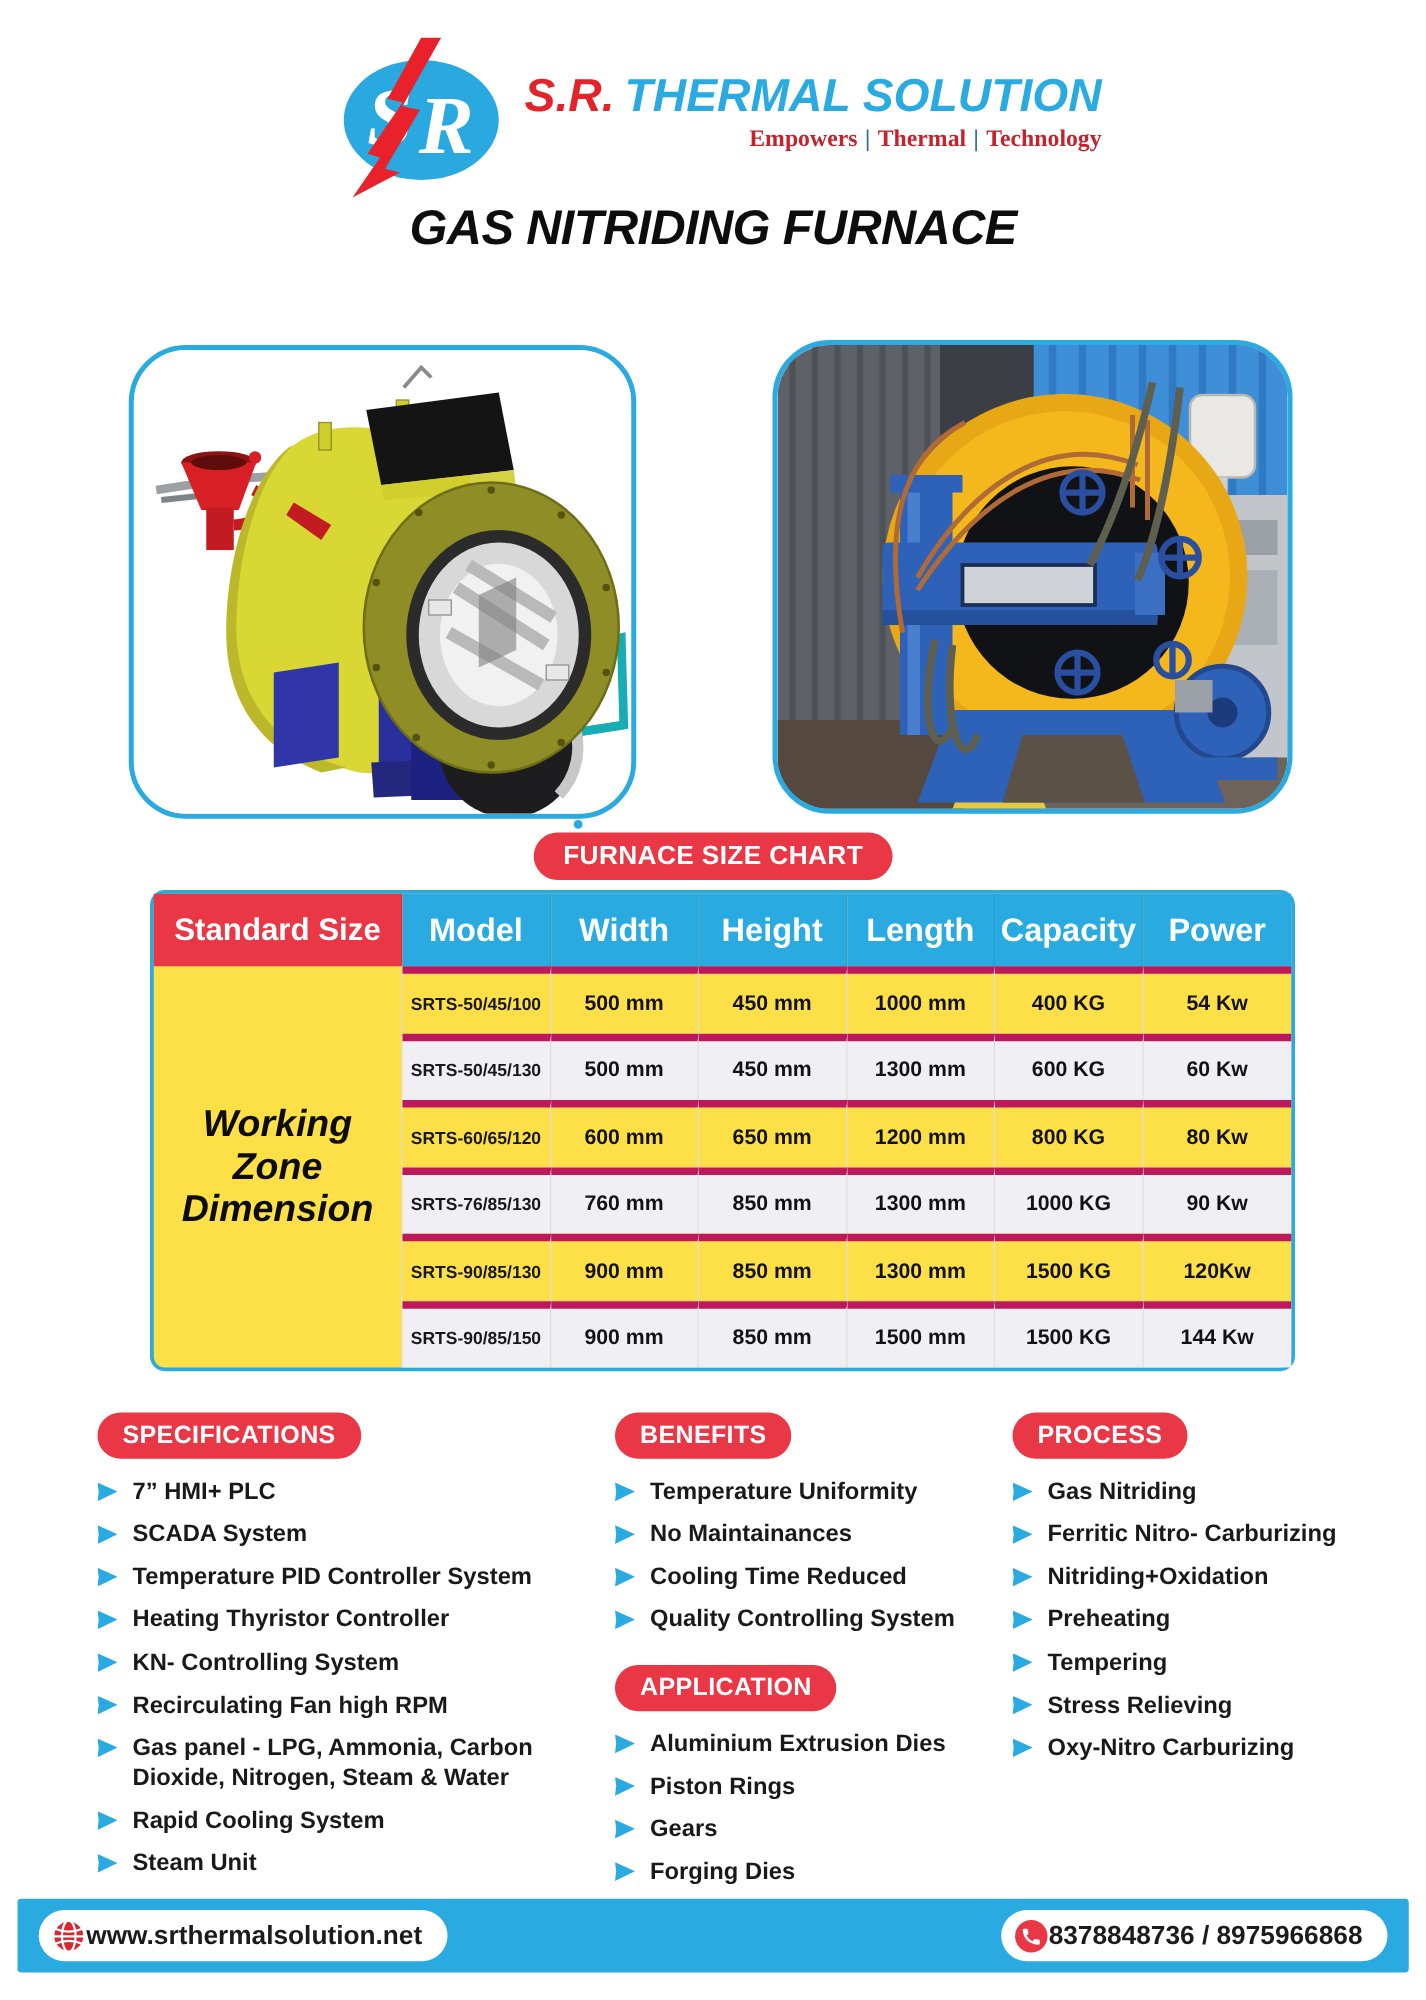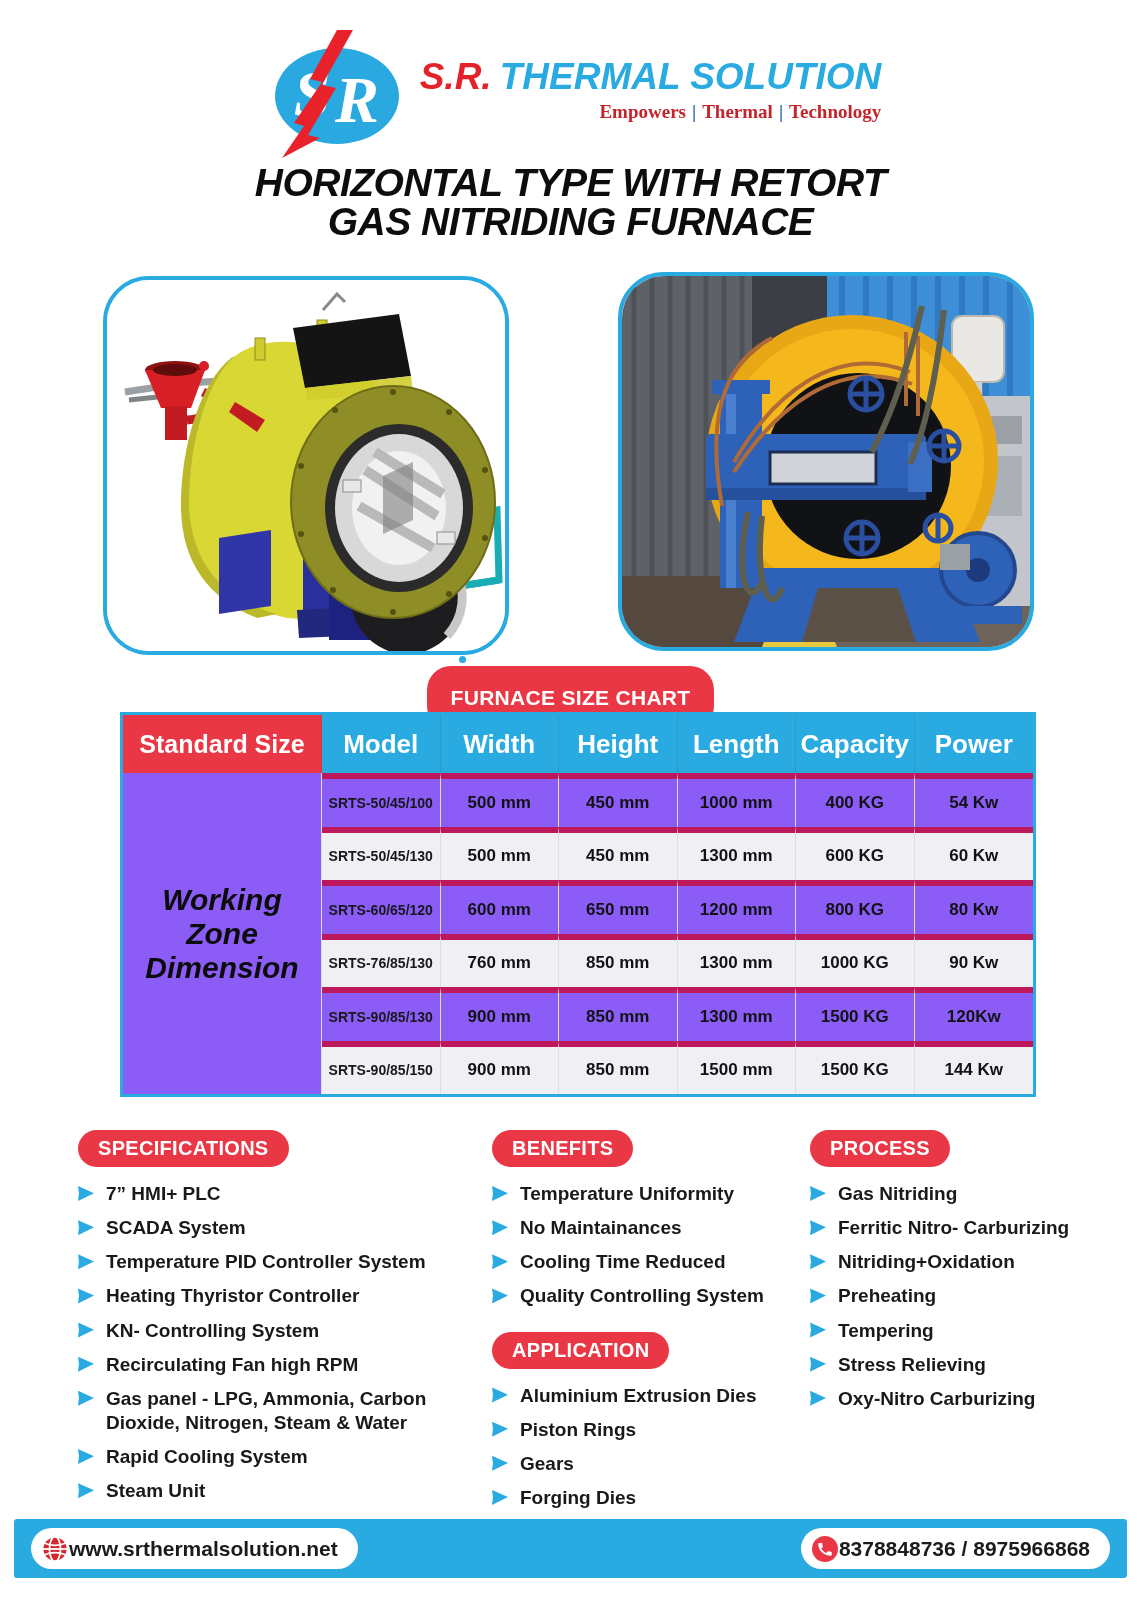--- a/index.html
+++ b/index.html
@@ -23,25 +23,25 @@
   
   .figure{position:absolute;border:4px solid #29ABE2;border-radius:46px;overflow:hidden;background:#fff;}
   .fig-left{left:103px;top:276px;width:398px;height:371px;}
   .fig-right{left:618px;top:272px;width:408px;height:371px;}
   .figure svg{display:block;width:100%;height:100%;}
 
   
   .dot{position:absolute;left:459px;top:656px;width:7px;height:7px;border-radius:50%;background:#29ABE2;}
   .chart-badge-wrap{position:absolute;top:666px;left:0;width:100%;text-align:center;}
   .badge{display:inline-block;background:#E93745;color:#fff;font-weight:bold;font-size:21px;
-         padding:20px 24px;border-radius:24px;letter-spacing:0.3px;}
-
-  .chart{position:absolute;left:120px;top:712px;width:910px;border:3px solid #29ABE2;border-radius:0;
+         padding:7px 24px;border-radius:24px;letter-spacing:0.3px;}
+
+  .chart{position:absolute;left:120px;top:712px;width:910px;border:3px solid #29ABE2;border-radius:12px;
          display:grid;grid-template-columns:199px repeat(6,1fr);grid-template-rows:58px repeat(6,53.5px);
-         background:#8b5cf6;}
+         background:#fde047;}
   .hcell{display:flex;align-items:center;justify-content:center;color:#fff;font-weight:bold;font-size:26px;
          background:#29ABE2;border-right:1px solid rgba(0,0,0,0.08);}
   .hcell.last{border-right:none;}
   .hcell.redhead{background:#E93745;font-size:25px;}
   .zone{grid-column:1;grid-row:2 / span 6;display:flex;align-items:center;justify-content:center;text-align:center;
         font-weight:bold;font-style:italic;font-size:30px;line-height:34px;color:#0c0c0c;border-right:1px solid #DDDDE2;}
   .cell{display:flex;align-items:center;justify-content:center;border-right:1px solid #DDDDE2;border-top:6px solid #be185d;}
   .cell.cl{border-right:none;}
   .cell.model{font-size:14px;font-weight:600;color:#17171c;}
   .cell.val{font-size:17px;font-weight:bold;color:#121216;}
@@ -84,21 +84,20 @@
       <div class="brand-name">
         <span class="red">S.R.</span><span class="blue">THERMAL SOLUTION</span>
       </div>
       <div class="brand-tagline">
         <span>Empowers</span><span class="sep">|</span><span>Thermal</span><span class="sep">|</span><span>Technology</span>
       </div>
     </div>
   </div>
 
   <div class="main-title">
-    <div>HORIZONTAL TYPE WITH RETORT</div>
     <div>GAS NITRIDING FURNACE</div>
   </div>
 
   <div class="figure fig-left">
     <svg viewBox="0 0 398 371">
       <rect width="398" height="371" fill="#ffffff"></rect>
 
       <path d="M18 112 L70 104 L125 100" stroke="#9aa0a4" stroke-width="7" fill="none"></path>
       <path d="M22 120 L60 116" stroke="#7d8387" stroke-width="5" fill="none"></path>
 

